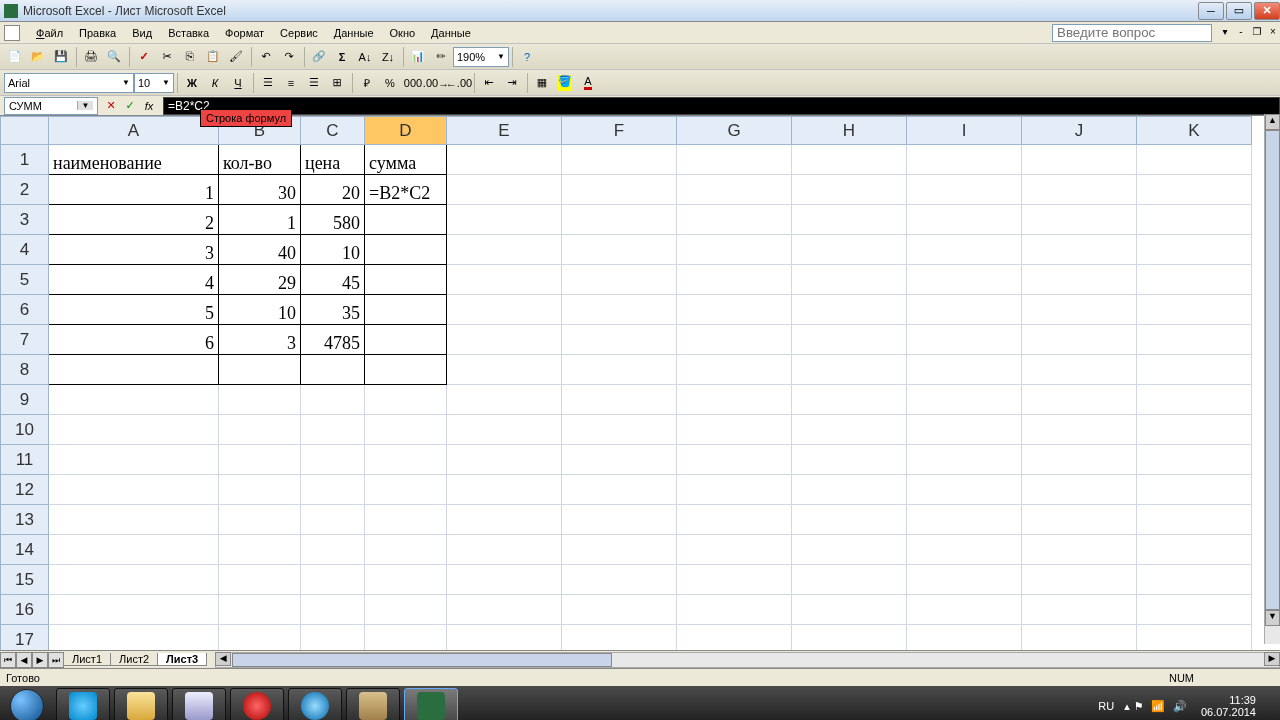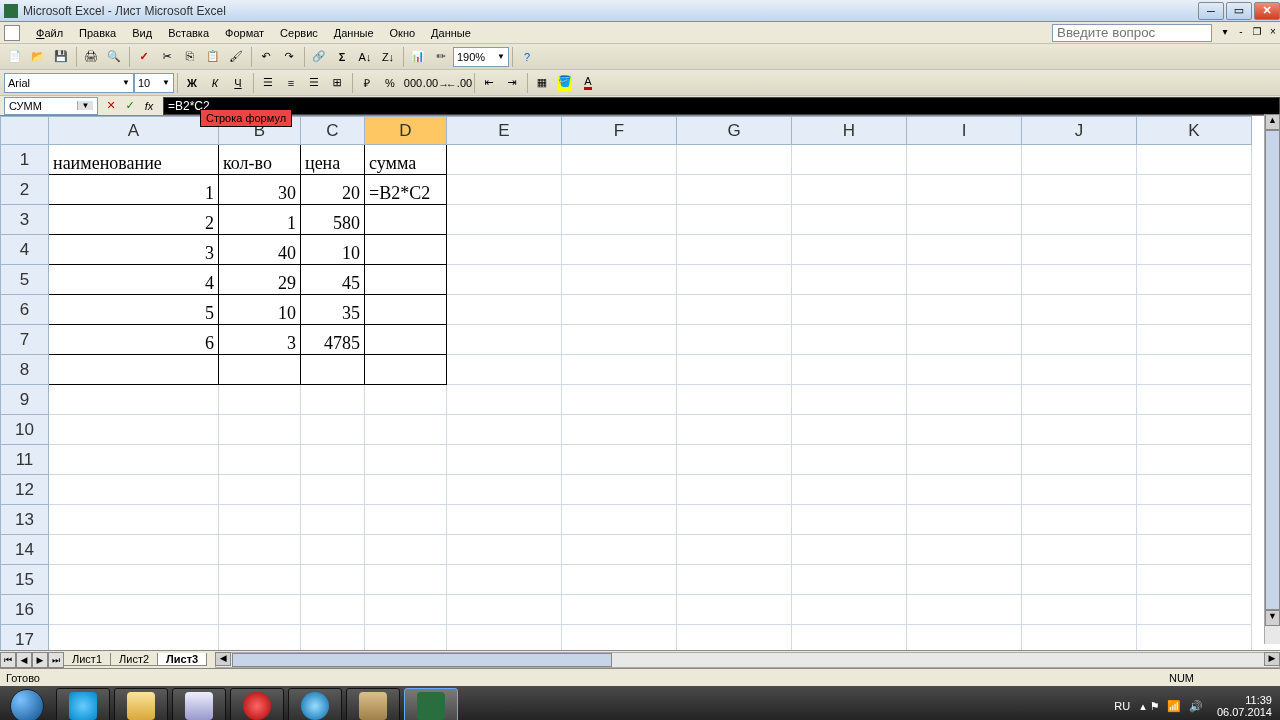--- a/index.html
+++ b/index.html
@@ -82,21 +82,21 @@
 .statusbar { height: 18px; background: #ece9d8; display: flex; align-items: center; border-top: 1px solid #888; padding: 0 6px; font-size: 11px; }
 .statusbar .spacer { flex: 1; }
 
 
 .taskbar { height: 40px; background: linear-gradient(#4b4b4b, #1c1c1c); display: flex; align-items: center; }
 .start-orb { width: 54px; height: 40px; display: flex; align-items: center; justify-content: center; }
 .start-orb .orb { width: 34px; height: 34px; border-radius: 50%; background: radial-gradient(circle at 30% 30%, #7cc4ff, #0a4a8a); border: 1px solid #222; position: relative; }
 .task-btn { width: 54px; height: 36px; margin: 0 2px; background: linear-gradient(#5a5a5a, #2c2c2c); border: 1px solid #111; border-radius: 3px; display: flex; align-items: center; justify-content: center; }
 .task-btn .ico { width: 28px; height: 28px; border-radius: 4px; }
 .task-spacer { flex: 1; }
-.tray { display: flex; align-items: center; color: #fff; font-size: 11px; padding-right: 8px; }
+.tray { display: flex; align-items: center; color: #fff; font-size: 11px; padding-right: 24px; }
 .tray .lang { margin-right: 10px; }
 .tray .clock { text-align: right; line-height: 12px; margin-left: 10px; }
 </style>
 </head>
 <body>
 
 <div class="titlebar">
   <span class="app-icon"></span>
   <span class="title-text">
     <span>Microsoft Excel</span> - <span>Лист Microsoft Excel</span>

